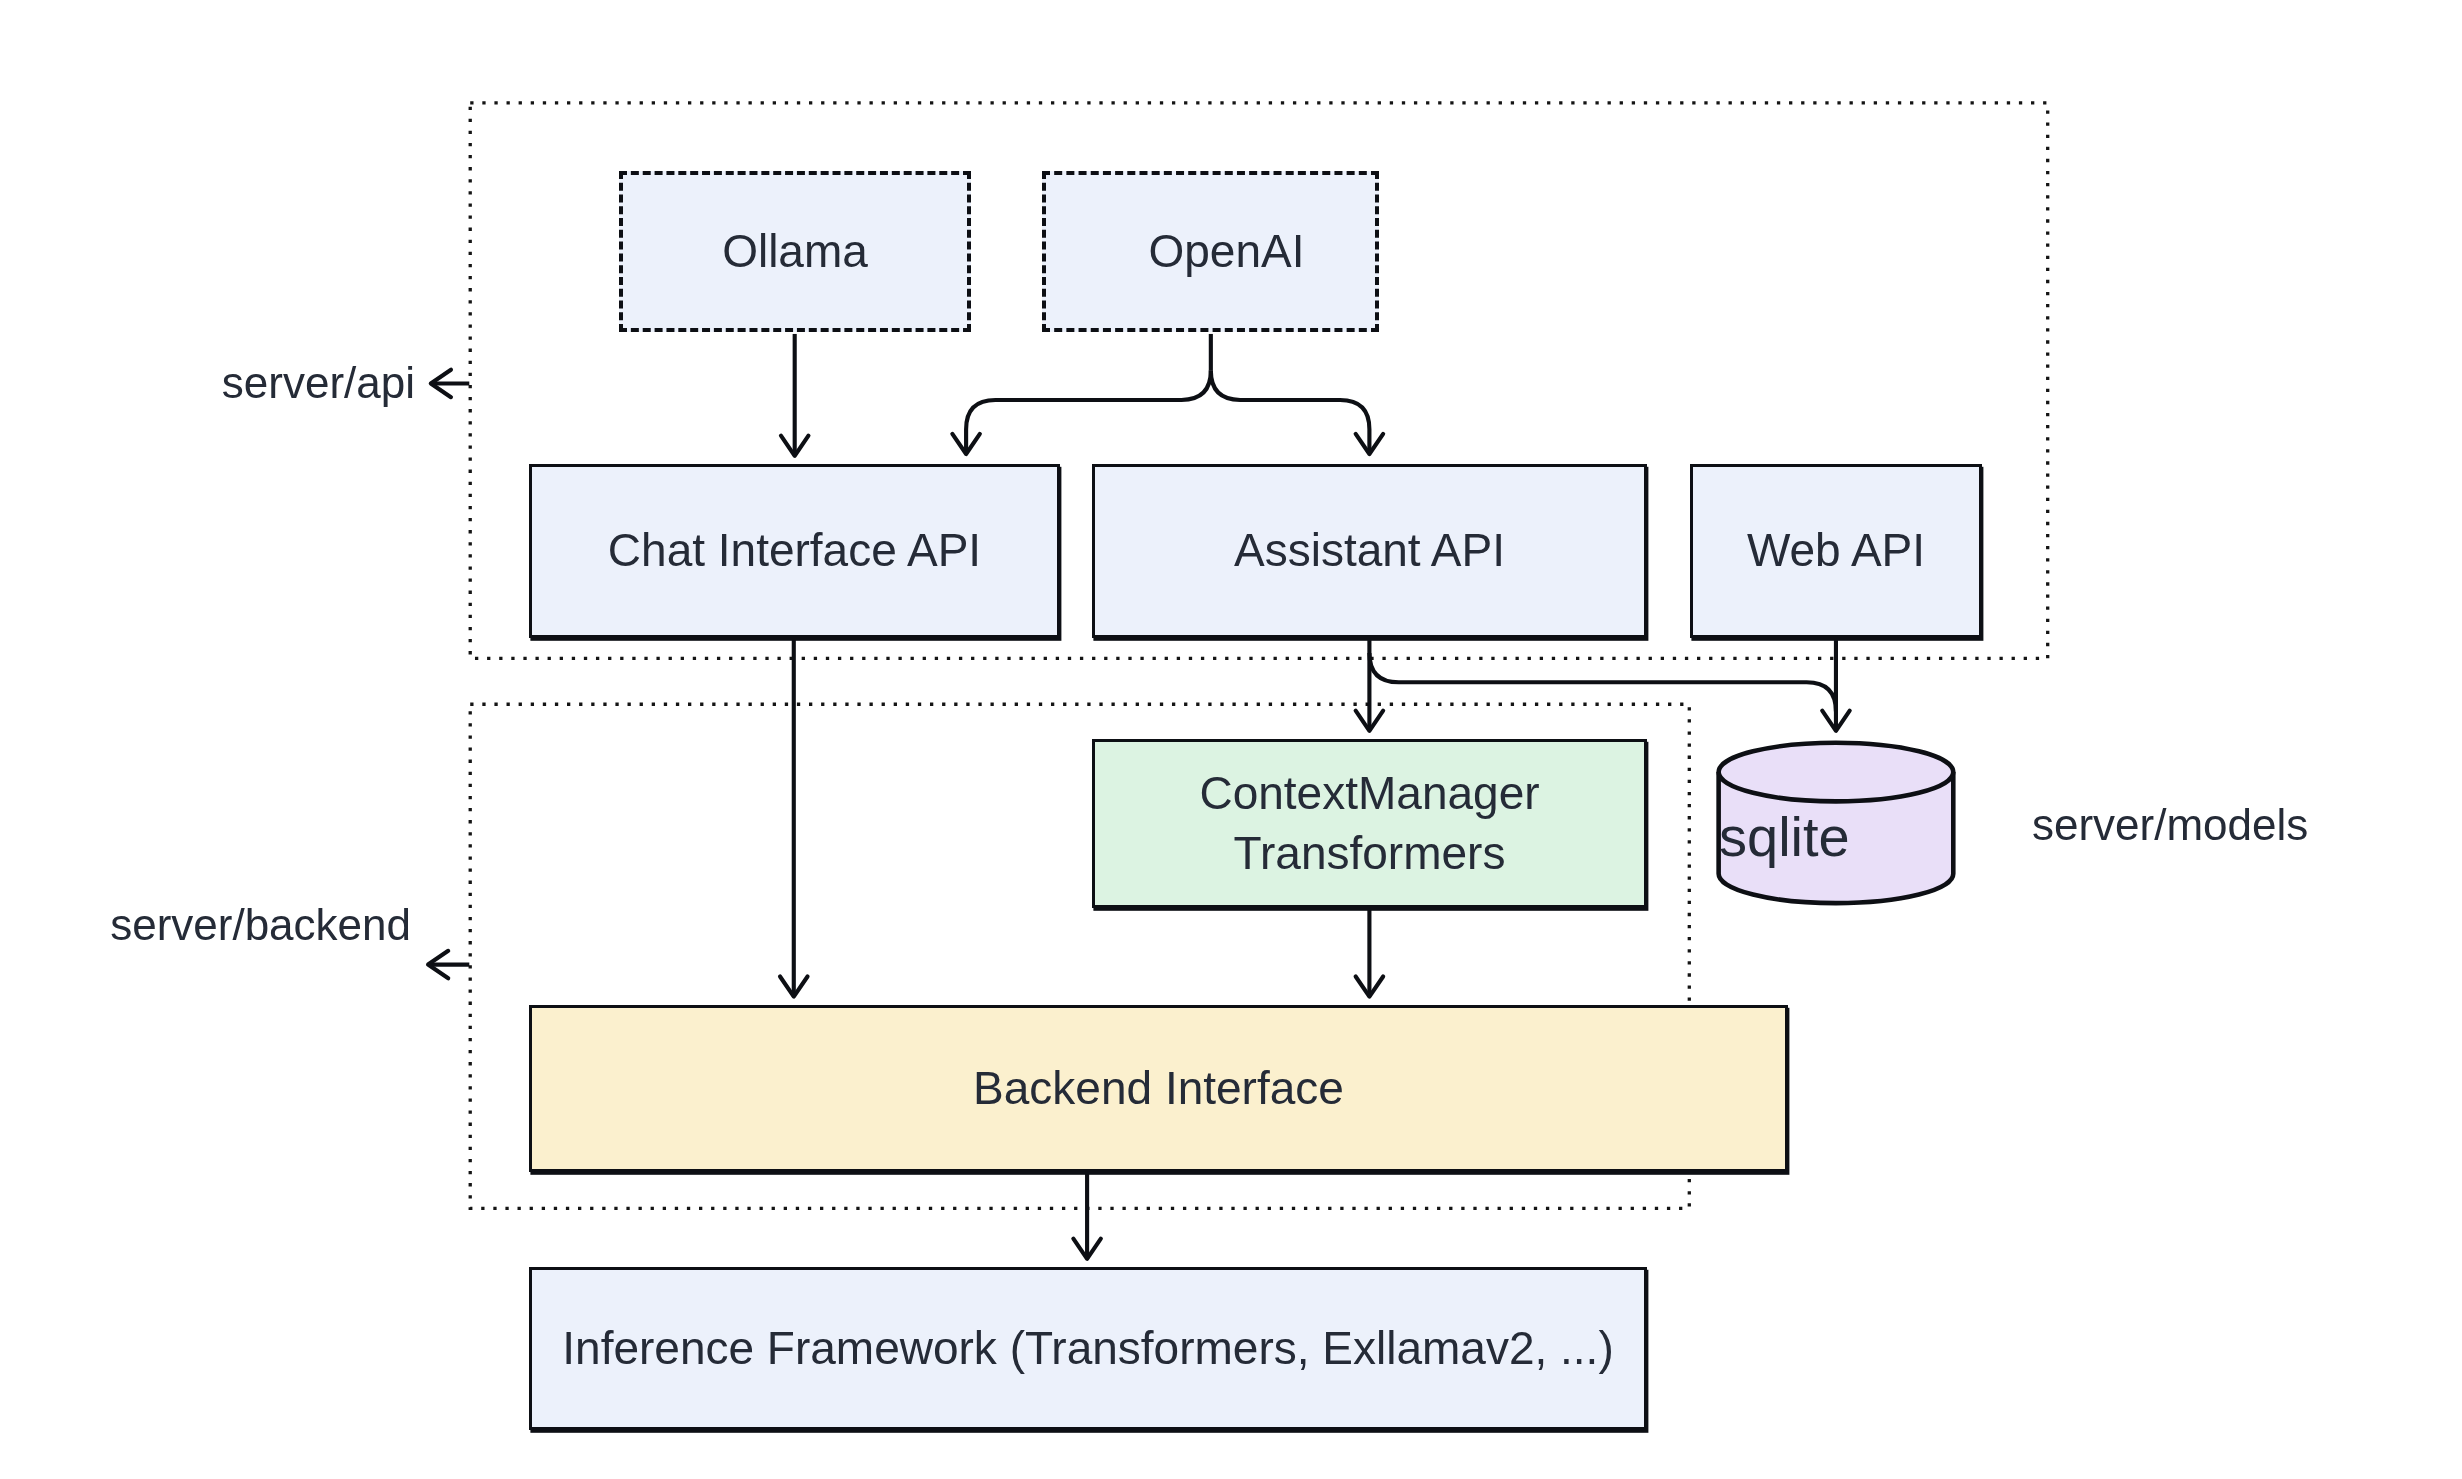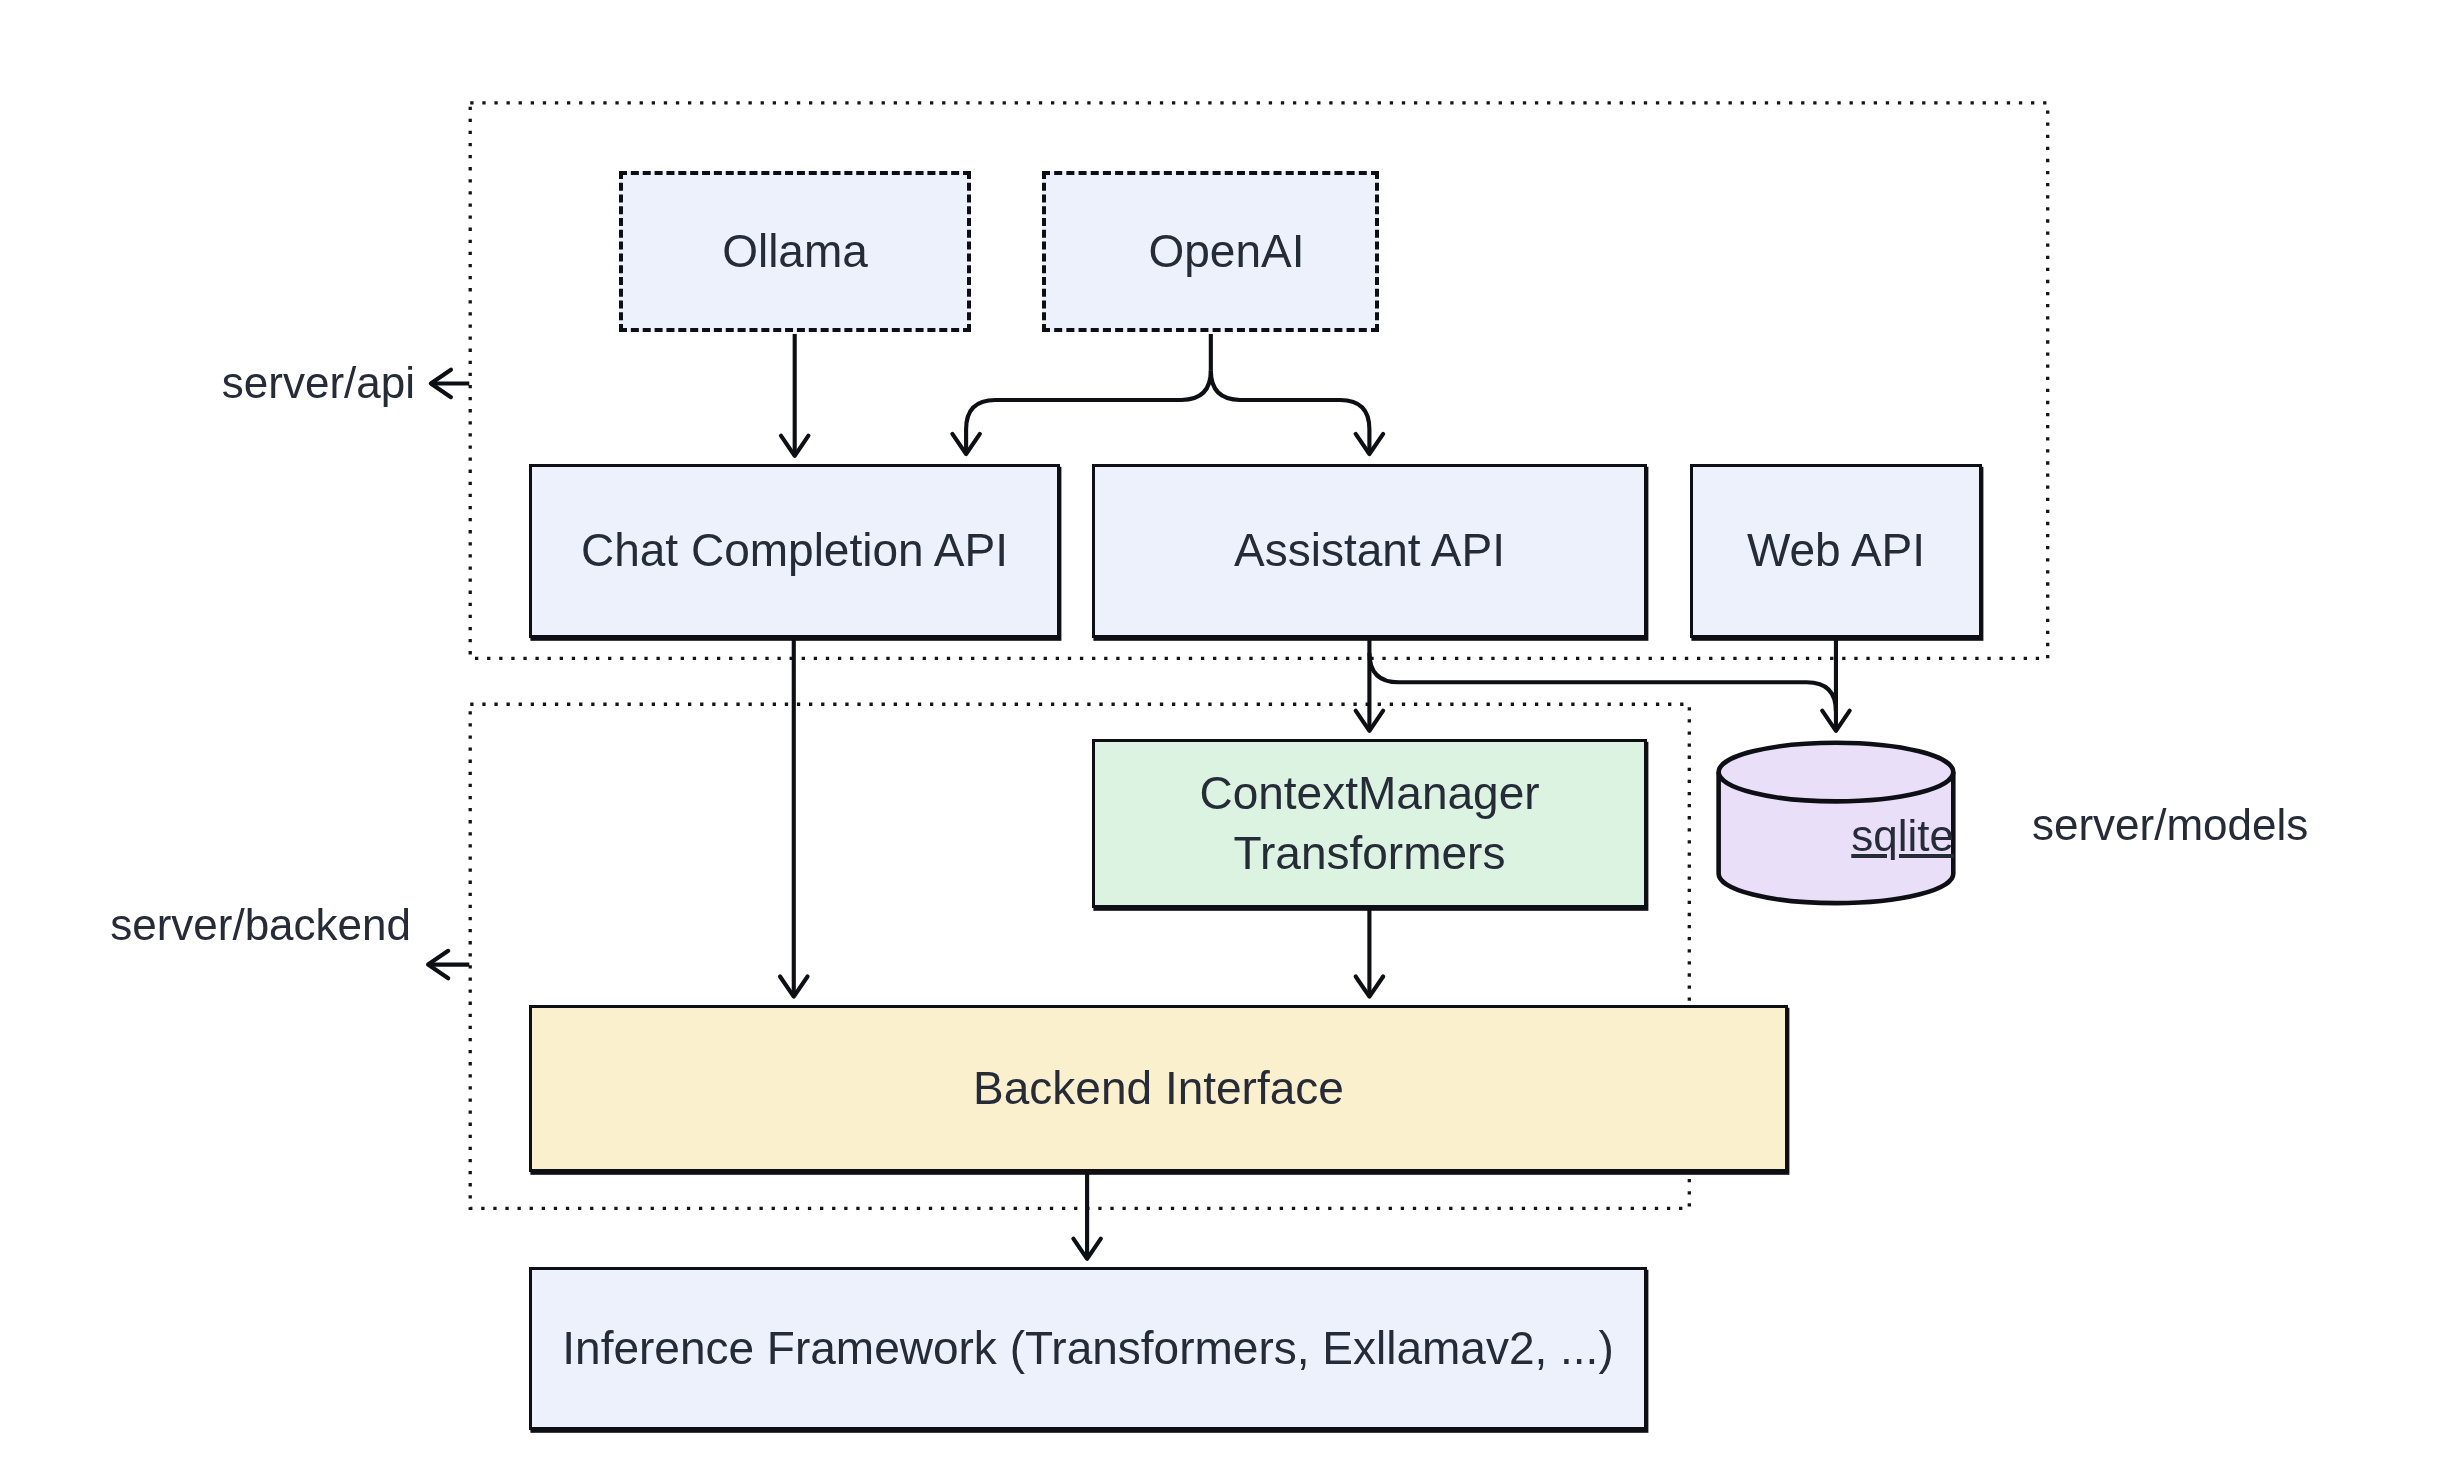--- a/index.html
+++ b/index.html
@@ -9,22 +9,22 @@
   svg.layer{position:absolute;left:0;top:0;width:2462px;height:1480px;}
   .node{position:absolute;box-sizing:border-box;display:flex;align-items:center;justify-content:center;
         text-align:center;font-size:46px;line-height:1.3;color:#252B37;background:#ECF1FB;
         border:3.7px solid #0D0F14;border-radius:0;}
   .node.solid{box-shadow:1.4px 2.8px 0 #0D0F14;}
   .node.dashed{border-style:dashed;border-width:4.1px;box-shadow:none;}
   .node.green{background:#DCF3E2;}
   .node.yellow{background:#FBF0CE;}
   .grouplabel{position:absolute;font-size:44px;line-height:1.3;color:#252B37;white-space:nowrap;}
   .right-align{text-align:right;}
-  .cyl-label{position:absolute;box-sizing:border-box;display:flex;align-items:center;justify-content:flex-end;
-             font-size:44px;color:#252B37;text-decoration:underline;}
+  .cyl-label{position:absolute;box-sizing:border-box;display:flex;align-items:center;justify-content:flex-start;
+             font-size:56px;color:#252B37;}
   .stack{display:flex;flex-direction:column;}
 </style>
 </head>
 <body>
 
 <div class="canvas">
 
   <svg class="layer" viewBox="0 0 2686 1614">
     <defs>
       <marker id="ah" viewBox="-26 -19 30 38" markerWidth="30" markerHeight="38" refX="0" refY="0" orient="auto" markerUnits="userSpaceOnUse">
@@ -55,21 +55,21 @@
 
   <div class="node dashed" style="left:619px;top:171px;width:352px;height:161px;">
     <span>Ollama</span>
   </div>
 
   <div class="node dashed" style="left:1042px;top:171px;width:337px;height:161px;padding-left:32px;">
     <span>OpenAI</span>
   </div>
 
   <div class="node solid" style="left:529px;top:464px;width:531px;height:174px;">
-    <span>Chat Completion API</span>
+    <span>Chat Interface API</span>
   </div>
 
   <div class="node solid" style="left:1092px;top:464px;width:555px;height:174px;">
     <span>Assistant API</span>
   </div>
 
   <div class="node solid" style="left:1690px;top:464px;width:292px;height:174px;">
     <span>Web API</span>
   </div>
 

